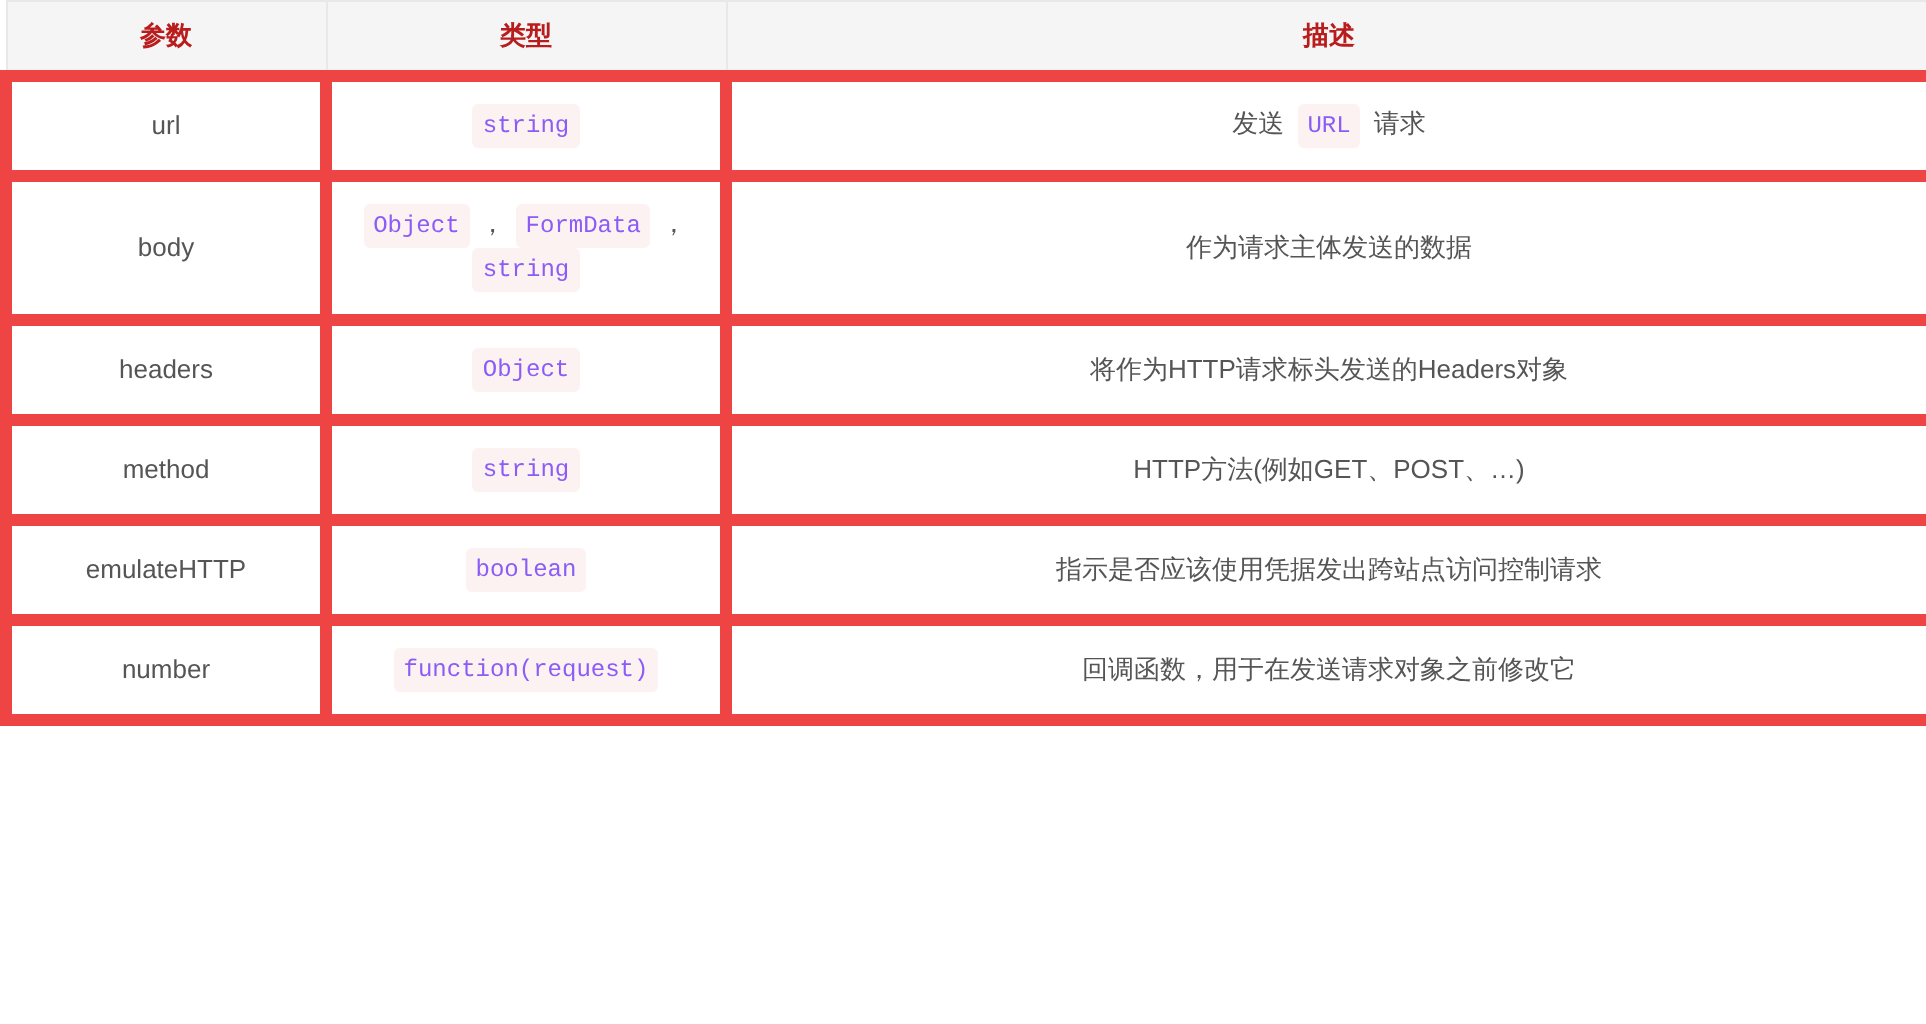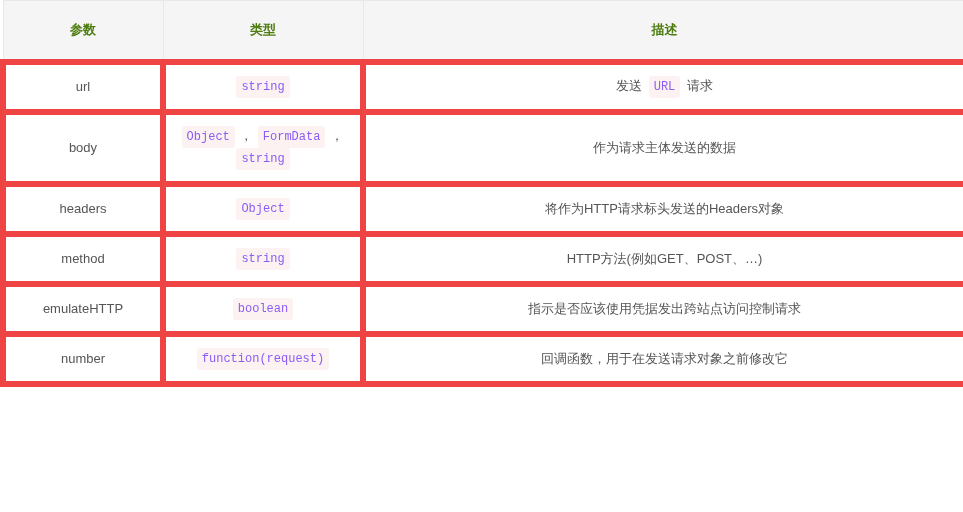--- a/index.html
+++ b/index.html
@@ -10,22 +10,22 @@
       font-size: 13px;
     }
     table {
       width: 963px;
       border-collapse: collapse;
       table-layout: fixed;
     }
     thead th {
       background: #f5f5f5;
       font-weight: 600;
-      color: #4d7c0f;
-      padding: 20px 8px;
+      color: #b91c1c;
+      padding: 8px 8px;
       text-align: center;
       border: 1px solid #e8e8e8;
       font-size: 13px;
     }
     tbody td {
       padding: 11px 8px;
       text-align: center;
       border: 6px solid #ef4444;
       color: #555;
       font-size: 13px;

